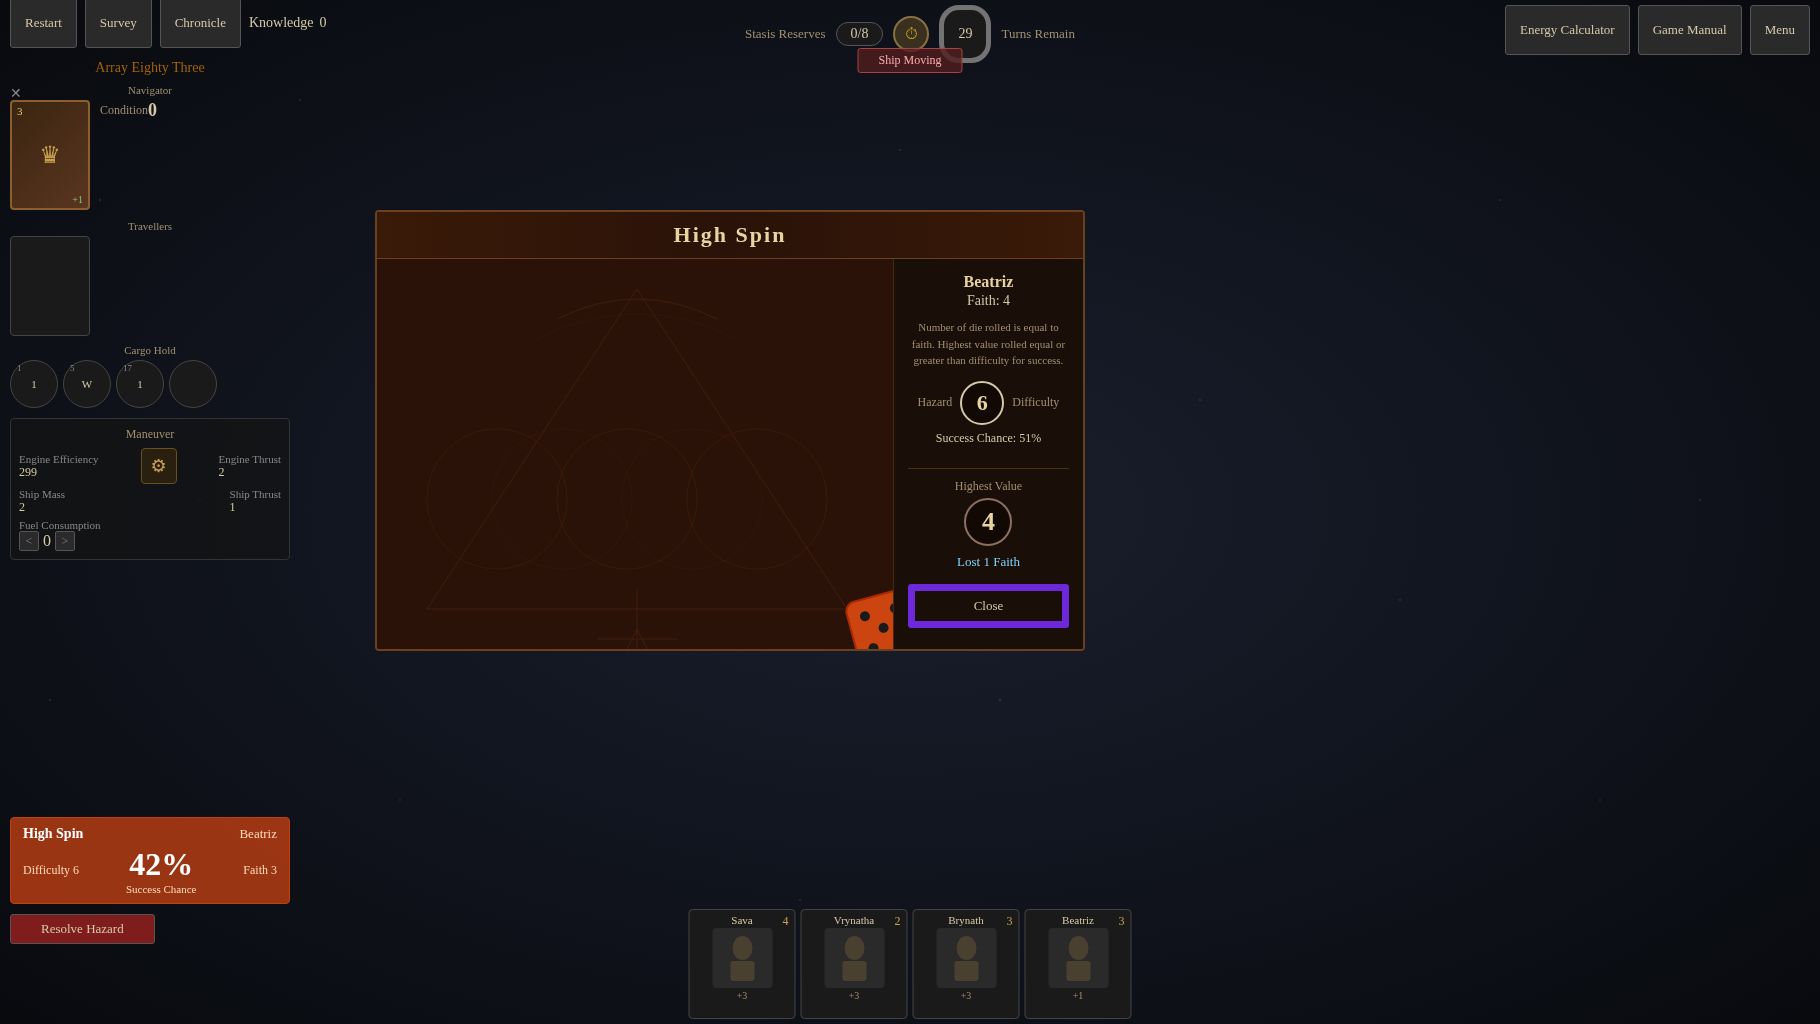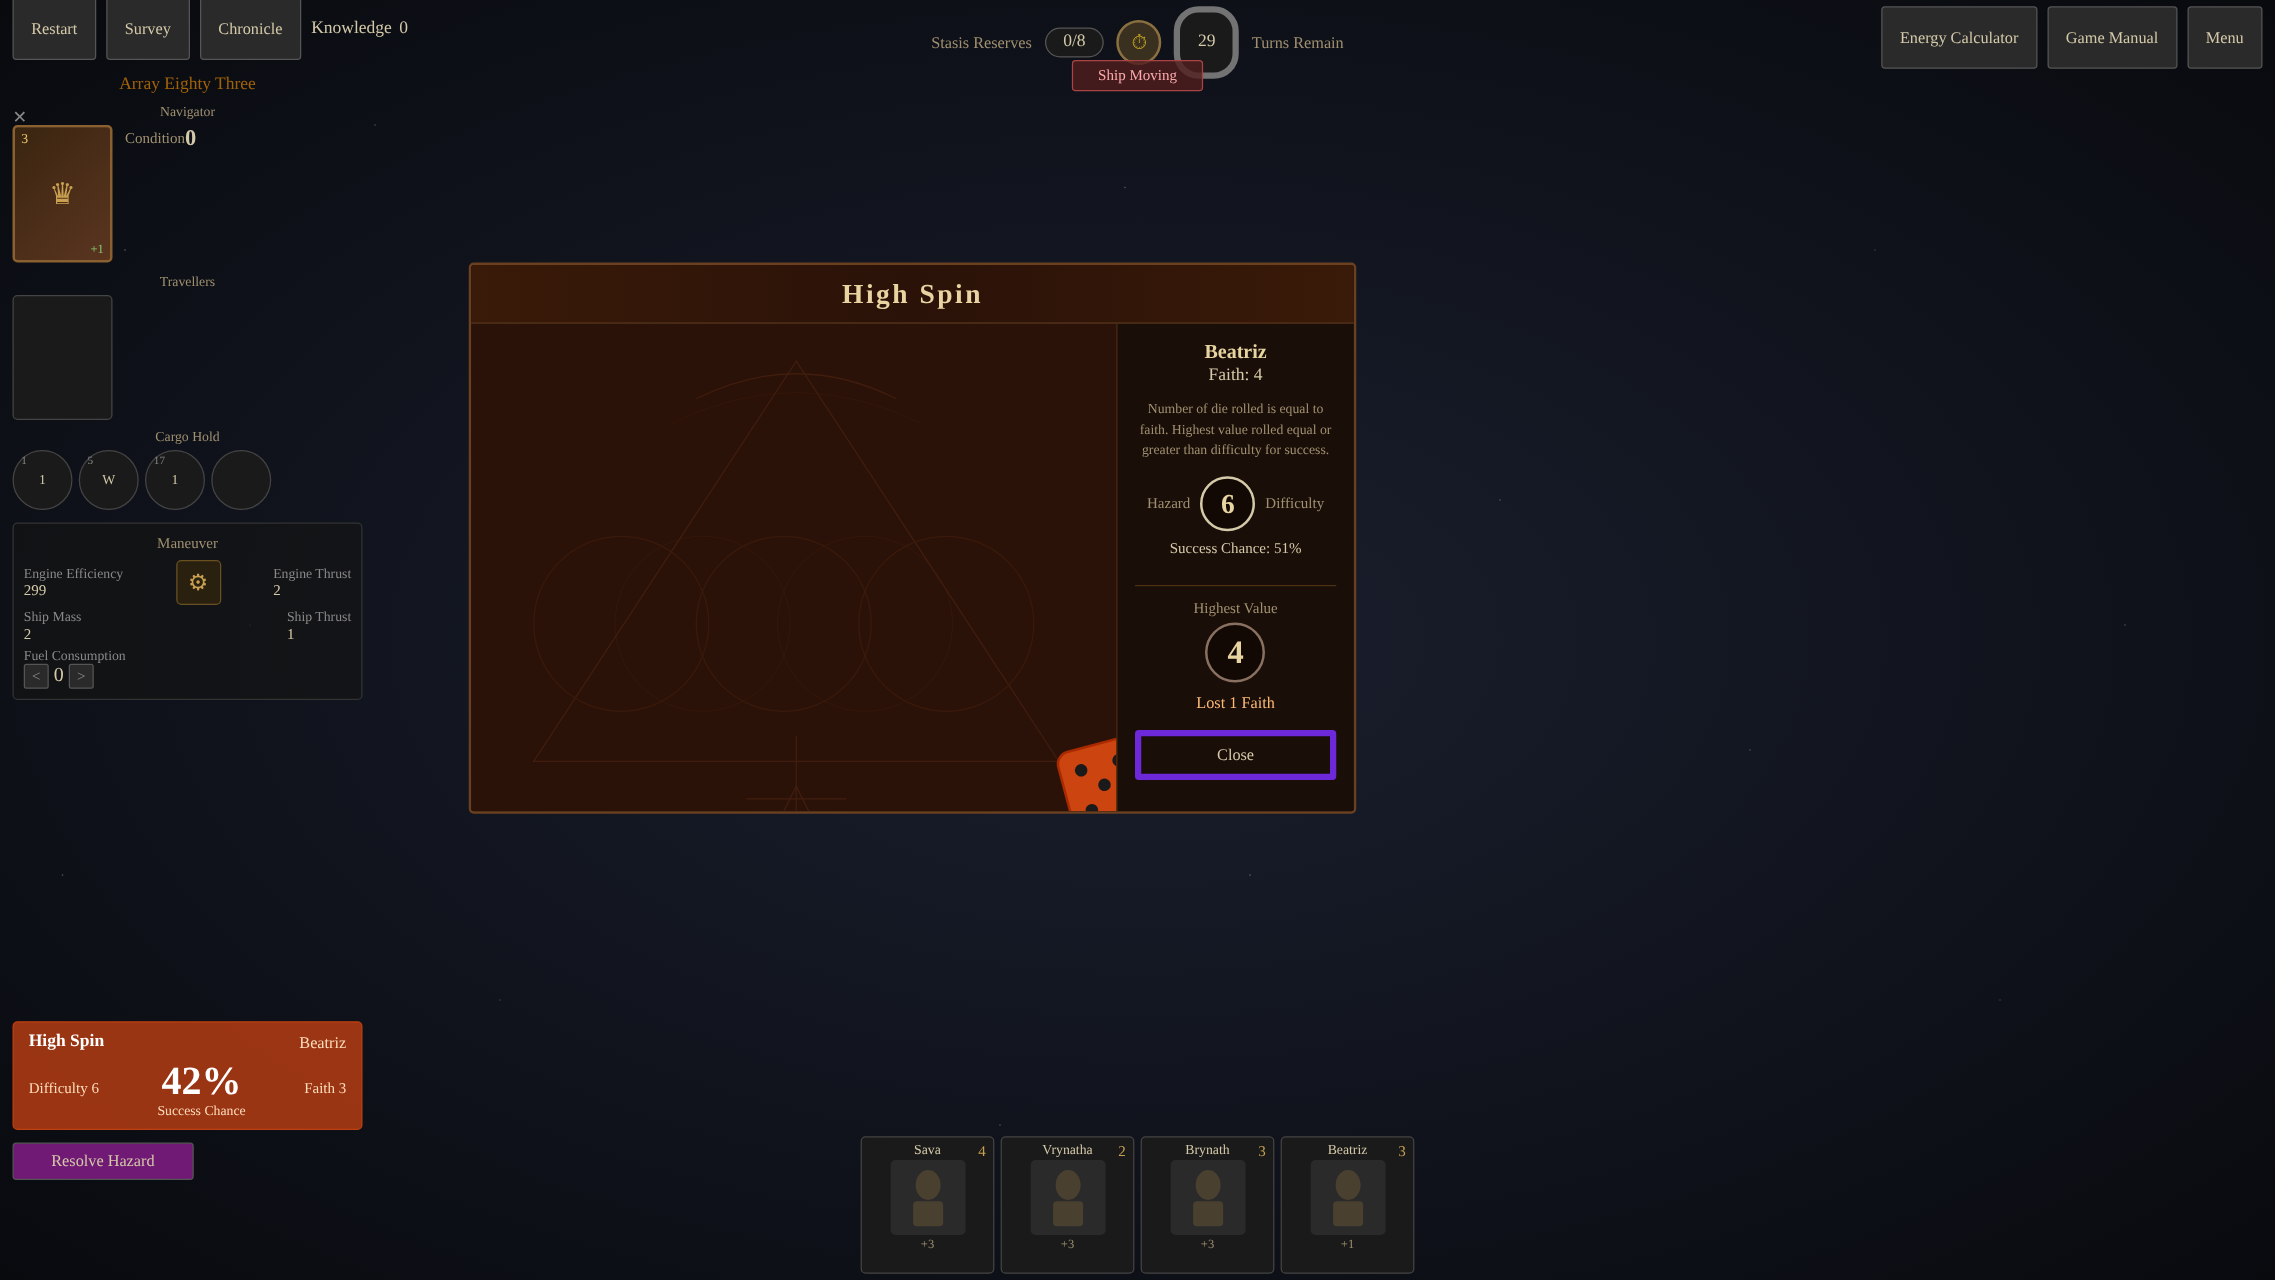--- a/index.html
+++ b/index.html
@@ -404,21 +404,21 @@
 
     .hazard-faith {
       color: #ffddbb;
       font-size: 12px;
     }
 
     .resolve-btn {
       position: absolute;
       bottom: 80px;
       left: 10px;
-      background: #701a75;
+      background: #7f1d1d;
       border: 1px solid #555;
       color: #d4c9a8;
       padding: 6px 30px;
       font-size: 13px;
       cursor: pointer;
       border-radius: 3px;
       font-family: inherit;
       z-index: 50;
     }
 
@@ -619,29 +619,29 @@
       align-items: center;
       justify-content: center;
       font-size: 26px;
       font-weight: bold;
       color: #e8d4a0;
       background: rgba(0,0,0,0.3);
       margin: 0 auto;
     }
 
     .lost-faith-text {
-      color: #fdba74;
+      color: #7dd3fc;
       font-size: 13px;
       text-align: center;
       margin-bottom: 14px;
     }
 
     .close-btn {
       background: transparent;
-      border: 5px solid #6d28d9;
+      border: 7px solid #6d28d9;
       color: #d4c9a8;
       padding: 7px 20px;
       font-size: 13px;
       cursor: pointer;
       border-radius: 3px;
       font-family: inherit;
       width: 100%;
     }
 
   </style>

